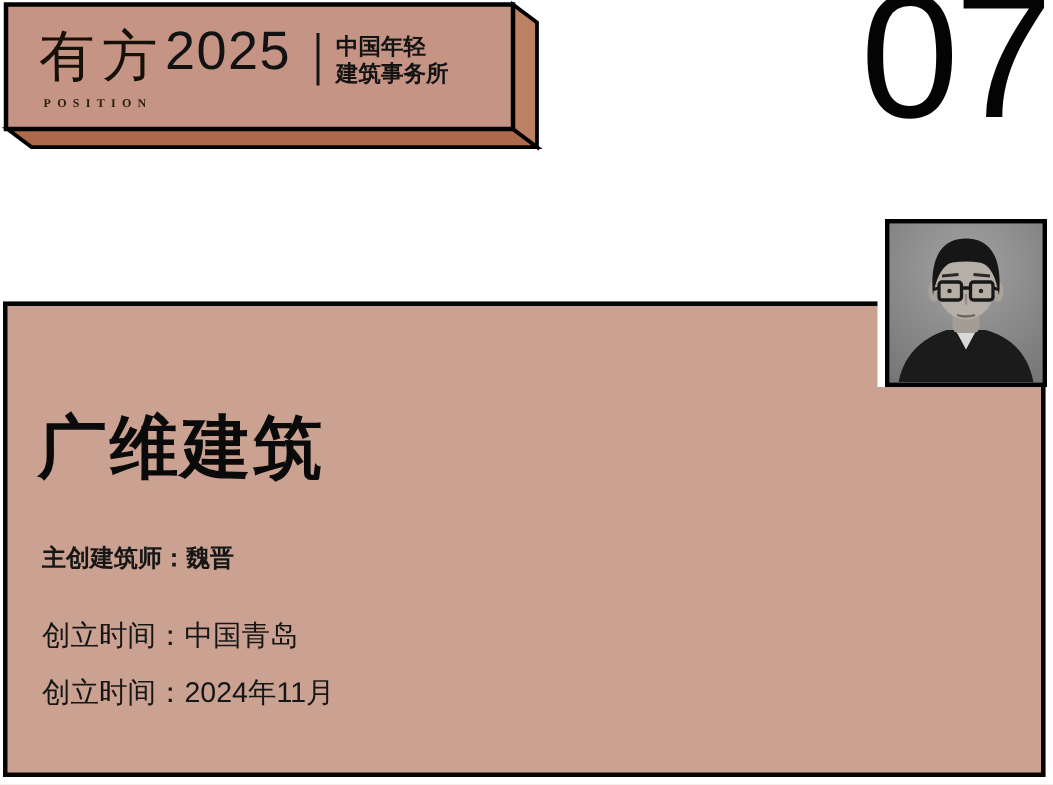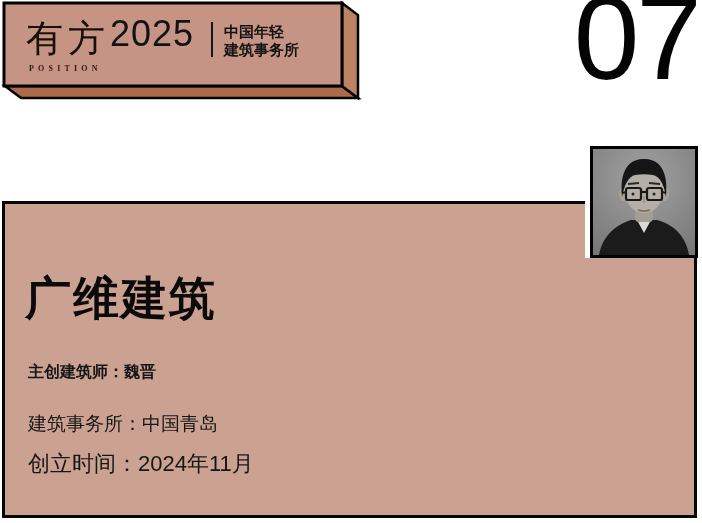--- a/index.html
+++ b/index.html
@@ -63,21 +63,21 @@
     position:absolute;left:2px;top:201px;width:695px;height:317px;box-sizing:border-box;
     background:var(--card-background);border:3px solid #050505;z-index:1;
   }
   .card-title{
     position:absolute;left:20px;top:68px;
     font-size:46px;line-height:1.15;font-weight:700;letter-spacing:2px;color:#0a0a0a;white-space:nowrap;
   }
   .card-line{position:absolute;left:23px;white-space:nowrap;color:#161616;}
   .architect{top:158px;font-size:16px;font-weight:700;}
   .location{top:207px;font-size:19px;font-weight:400;}
-  .founded{top:245px;font-size:22px;font-weight:400;}
+  .founded{top:245px;font-size:19px;font-weight:400;}
 </style>
 </head>
 <body>
 
 <div class="stage">
 
   <div class="banner">
     <svg width="366" height="104" viewBox="0 0 366 104">
       <polygon class="face-bottom" points="5,86 342,86 358,98 21,98" stroke="#000" stroke-width="2.5" stroke-linejoin="miter"></polygon>
       <polygon class="face-right" points="342,3 358,15 358,98 342,86" stroke="#000" stroke-width="2.5" stroke-linejoin="miter"></polygon>
@@ -135,17 +135,17 @@
 
         <path d="M51 47 L51 54" stroke="#958d84" stroke-width="1.5" fill="none"></path>
         <path d="M45 61 Q51 63 57 61" stroke="#6e665e" stroke-width="1.5" fill="none"></path>
       </svg>
     </div>
   </div>
 
   <div class="card">
     <div class="card-title">广维建筑</div>
     <div class="card-line architect">主创建筑师：魏晋</div>
-    <div class="card-line location">建筑事务所：中国青岛</div>
+    <div class="card-line location">创立时间：中国青岛</div>
     <div class="card-line founded">创立时间：2024年11月</div>
   </div>
 
 </div>
 
 </body></html>

